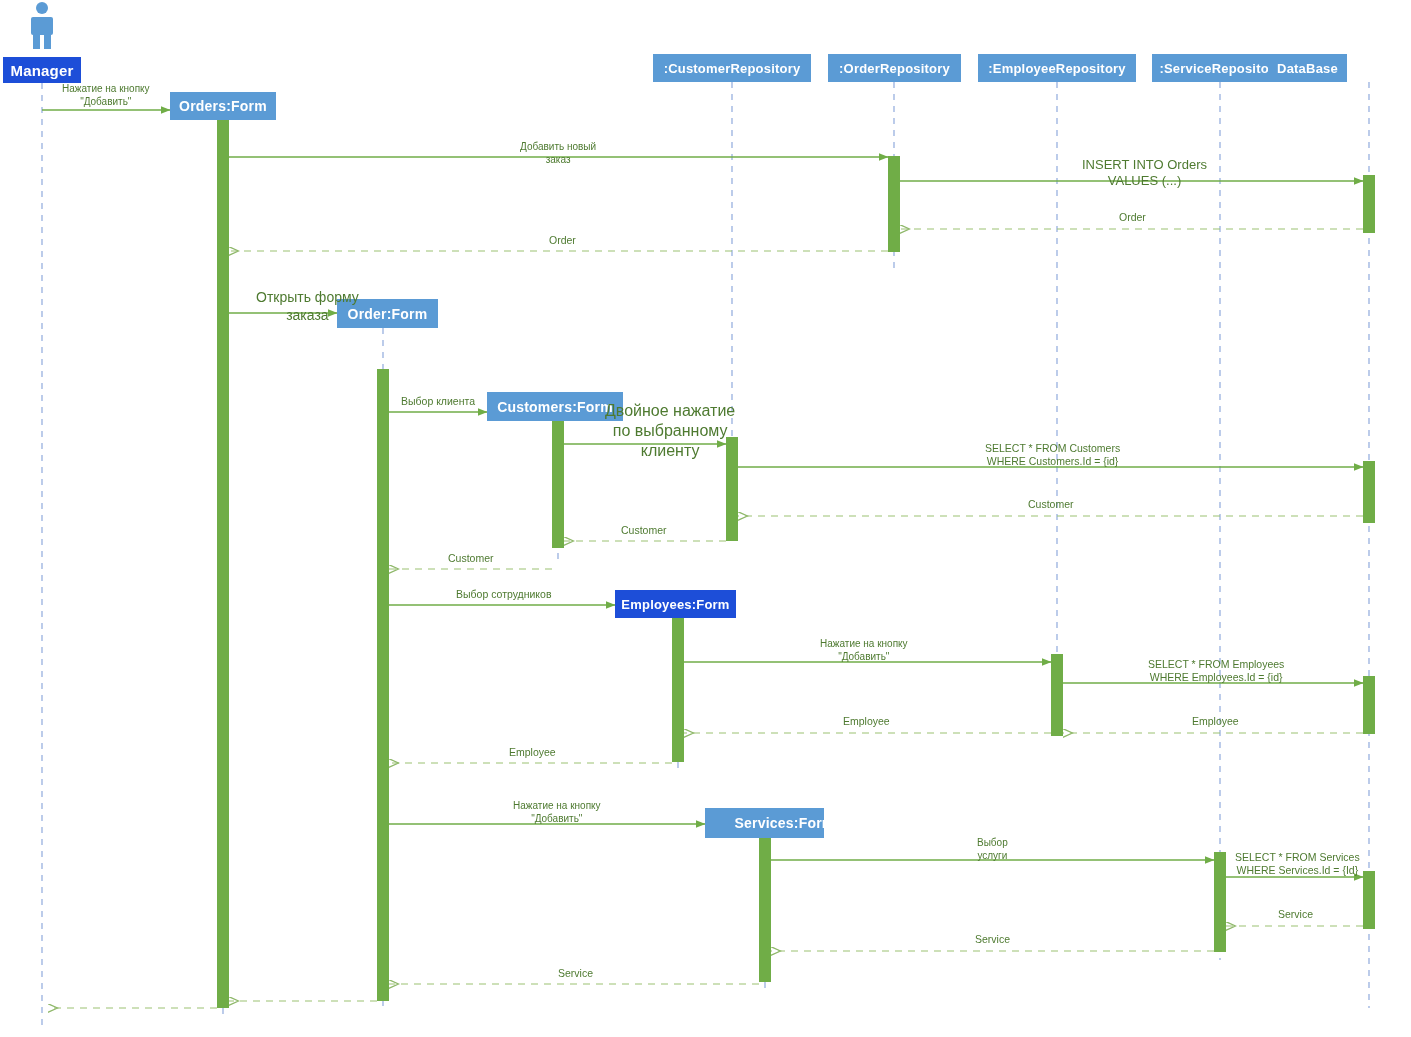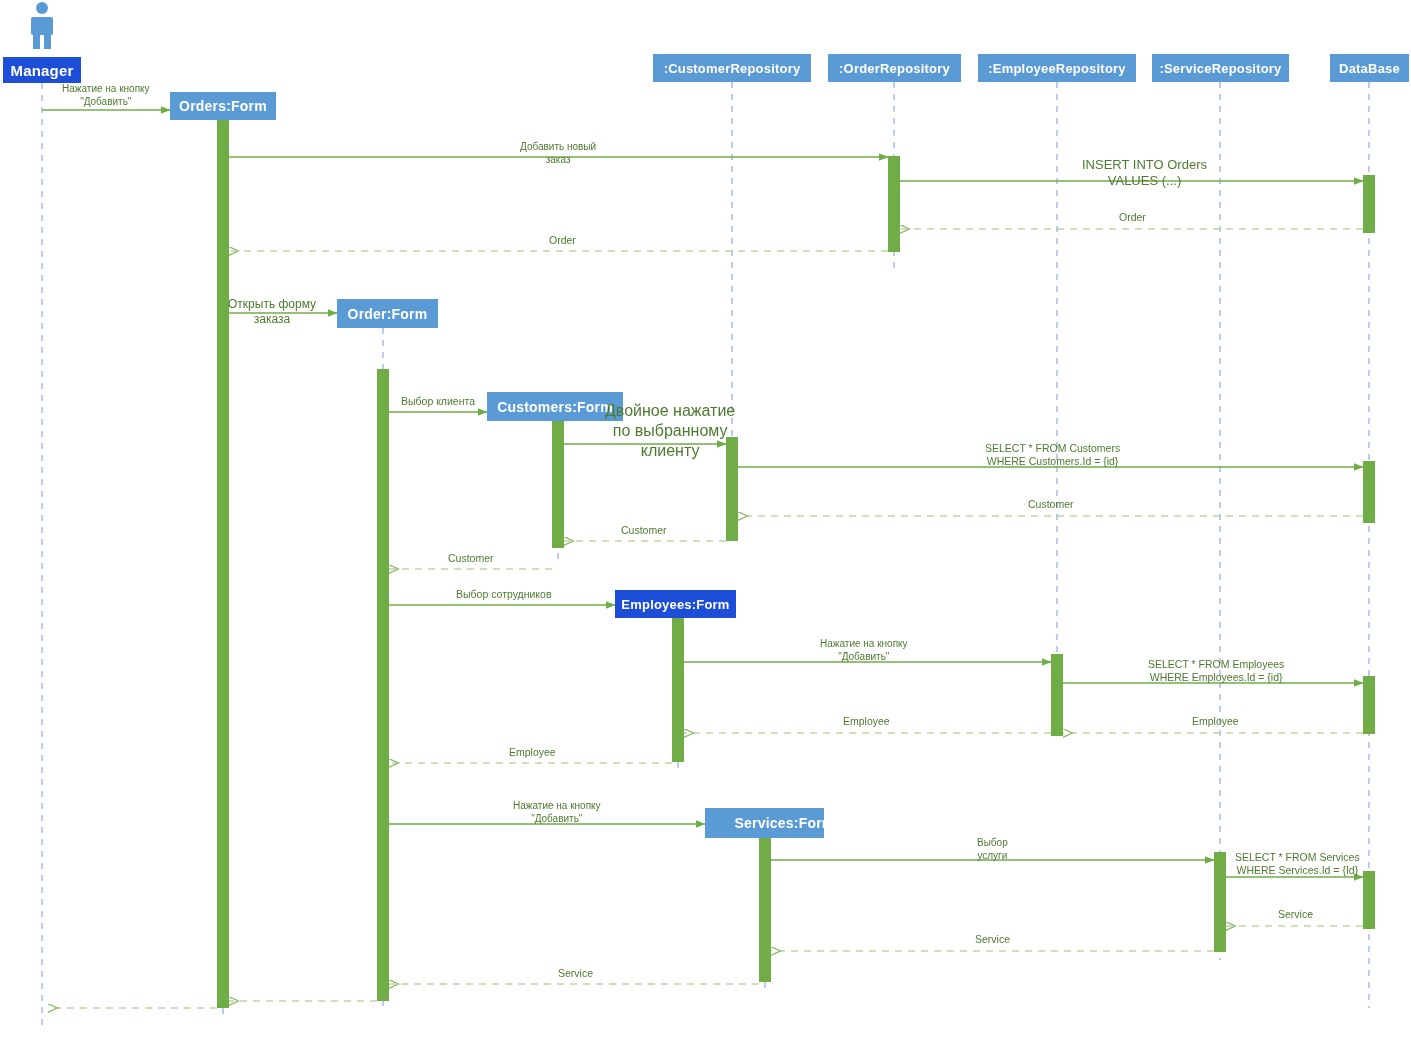--- a/index.html
+++ b/index.html
@@ -132,34 +132,34 @@
       </div>
       <div class="participant-box" style="left: 828px; top: 54px; width: 133px; height: 28px; background: rgb(91, 155, 213); color: rgb(255, 255, 255); font-size: 13px;">
         <span>:OrderRepository</span>
       </div>
       <div class="participant-box" style="left: 978px; top: 54px; width: 158px; height: 28px; background: rgb(91, 155, 213); color: rgb(255, 255, 255); font-size: 13px;">
         <span>:EmployeeRepository</span>
       </div>
       <div class="participant-box" style="left: 1152px; top: 54px; width: 137px; height: 28px; background: rgb(91, 155, 213); color: rgb(255, 255, 255); font-size: 13px;">
         <span>:ServiceRepository</span>
       </div>
-      <div class="participant-box" style="left: 1330px; top: 54px; width: 79px; height: 28px; background: rgb(91, 155, 213); color: rgb(255, 255, 255); font-size: 13px;">
+      <div class="participant-box" style="left: 1268px; top: 54px; width: 79px; height: 28px; background: rgb(91, 155, 213); color: rgb(255, 255, 255); font-size: 13px;">
         <span>DataBase</span>
       </div>
     </div>
   <div id="labels">
       <div class="msg-label" style="color: rgb(78, 122, 48); font-size: 10px; left: 62px; top: 83px;">Нажатие на кнопку
 "Добавить"</div>
       <div class="msg-label" style="color: rgb(78, 122, 48); font-size: 10px; left: 520px; top: 141px;">Добавить новый
 заказ</div>
       <div class="msg-label" style="color: rgb(78, 122, 48); font-size: 13px; left: 1082px; top: 157px;">INSERT INTO Orders
 VALUES (...)</div>
       <div class="msg-label" style="color: rgb(78, 122, 48); font-size: 10.5px; left: 1119px; top: 211px;">Order</div>
       <div class="msg-label" style="color: rgb(78, 122, 48); font-size: 10.5px; left: 549px; top: 234px;">Order</div>
-      <div class="msg-label" style="color: rgb(78, 122, 48); font-size: 12px; left: 228px; top: 289px; margin-top: 8px;">Открыть форму
+      <div class="msg-label" style="color: rgb(78, 122, 48); font-size: 14px; left: 256px; top: 289px;">Открыть форму
 заказа</div>
       <div class="msg-label" style="color: rgb(78, 122, 48); font-size: 10.5px; left: 401px; top: 395px;">Выбор клиента</div>
       <div class="msg-label" style="color: rgb(78, 122, 48); font-size: 16px; left: 605px; top: 401px;">Двойное нажатие
 по выбранному
 клиенту</div>
       <div class="msg-label" style="color: rgb(78, 122, 48); font-size: 10.5px; left: 985px; top: 442px;">SELECT * FROM Customers
 WHERE Customers.Id = {id}</div>
       <div class="msg-label" style="color: rgb(78, 122, 48); font-size: 10.5px; left: 1028px; top: 498px;">Customer</div>
       <div class="msg-label" style="color: rgb(78, 122, 48); font-size: 10.5px; left: 621px; top: 524px;">Customer</div>
       <div class="msg-label" style="color: rgb(78, 122, 48); font-size: 10.5px; left: 448px; top: 552px;">Customer</div>

